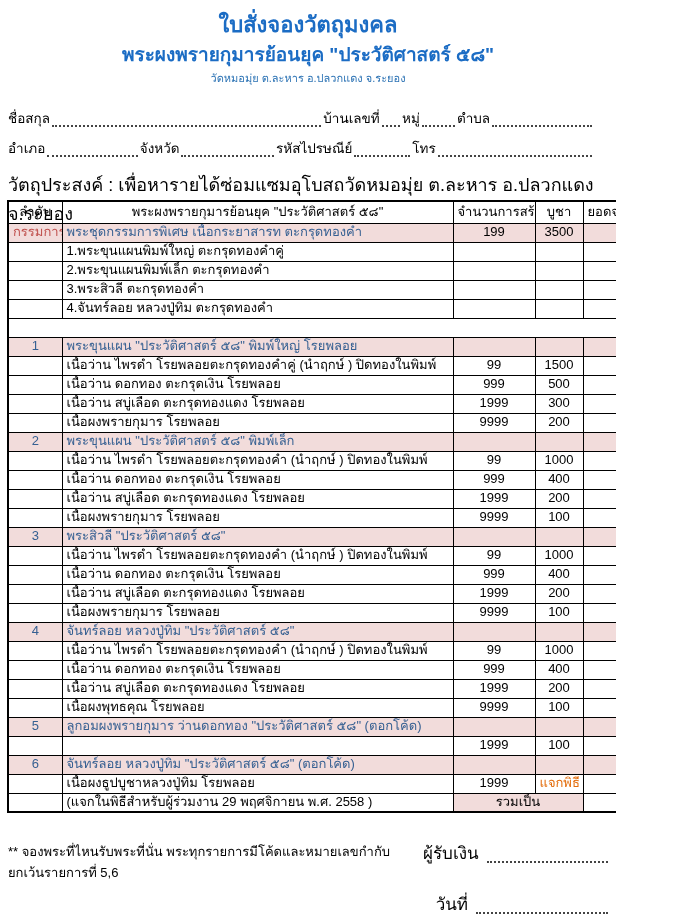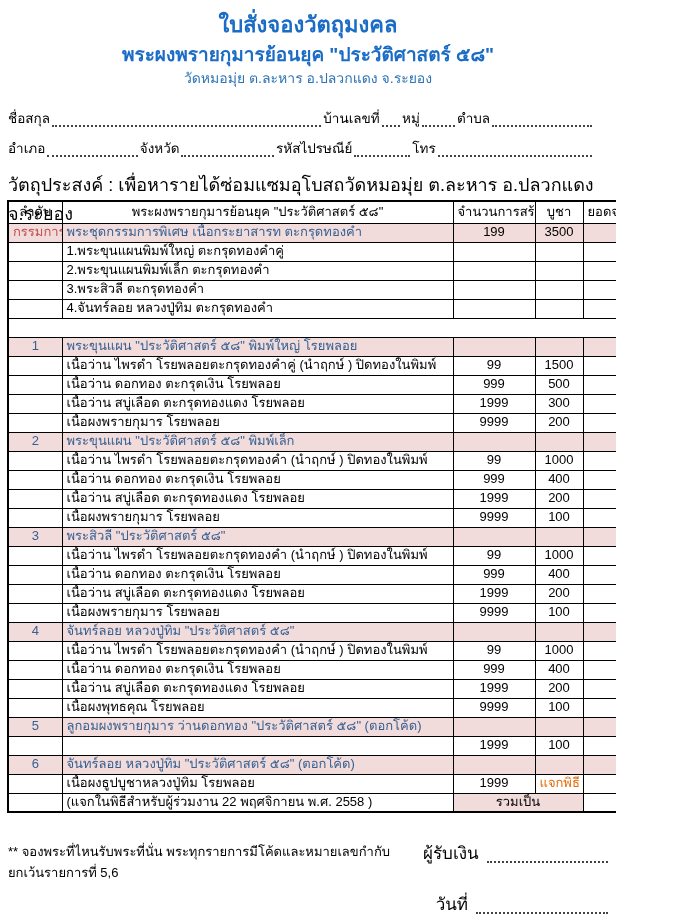--- a/index.html
+++ b/index.html
@@ -3,21 +3,21 @@
 <meta charset="utf-8">
 <style>
   * { box-sizing: border-box; margin: 0; padding: 0; }
   html,body { width:700px; background:#ffffff; font-family:"Liberation Sans","DejaVu Sans",sans-serif; color:#000; }
   .page { width:616px; height:921px; background:#fff; overflow:hidden; position:relative; }
 
   
   .doc-header { padding-top:10px; text-align:center; }
   .title    { color:#1b6cc4; font-size:22px; font-weight:bold; line-height:30px; }
   .subtitle { color:#1b6cc4; font-size:19px; font-weight:bold; line-height:29px; }
-  .temple   { color:#2e74b5; font-size:14px; line-height:19px; }
+  .temple   { color:#2e74b5; font-size:11px; line-height:19px; }
 
   
   .form-area { padding:12px 22px 0 8px; font-size:13.5px; }
   .form-line { display:flex; align-items:flex-end; height:30px; }
   .seg { display:flex; align-items:flex-end; min-width:0; }
   .flabel { white-space:nowrap; padding-bottom:1px; }
   .dots { flex:1 1 auto; border-bottom:2px dotted #444; margin:0 2px 3px 2px; height:1px; }
   .line-a .seg:nth-child(1){flex:4.6;} .line-a .seg:nth-child(2){flex:1.15;text-align:center;}
   .line-a .seg:nth-child(3){flex:0.8;justify-content:flex-end;} .line-a .seg:nth-child(4){flex:2.0;text-align:center;}
   .line-b .seg:nth-child(1){flex:1.45;} .line-b .seg:nth-child(2){flex:1.5;}
@@ -348,21 +348,21 @@
         <tr>
           <td class="ctr"></td>
           <td>เนื้อผงธูปบูชาหลวงปู่ทิม โรยพลอย</td>
           <td class="ctr">1999</td>
           <td class="ctr orange">แจกพิธี</td>
           <td></td>
           <td></td>
         </tr>
         <tr>
           <td class="ctr"></td>
-          <td>(แจกในพิธีสำหรับผู้ร่วมงาน 22 พฤศจิกายน พ.ศ. 2558 )</td>
+          <td>(แจกในพิธีสำหรับผู้ร่วมงาน 29 พฤศจิกายน พ.ศ. 2558 )</td>
           <td class="ctr pink" colspan="2">รวมเป็น</td>
           <td></td>
           <td></td>
         </tr>
       </tbody>
   </table>
 
   <div class="footer">
     <div class="note">** จองพระที่ไหนรับพระที่นั่น พระทุกรายการมีโค้ดและหมายเลขกำกับยกเว้นรายการที่ 5,6</div>
     <div class="sig">

